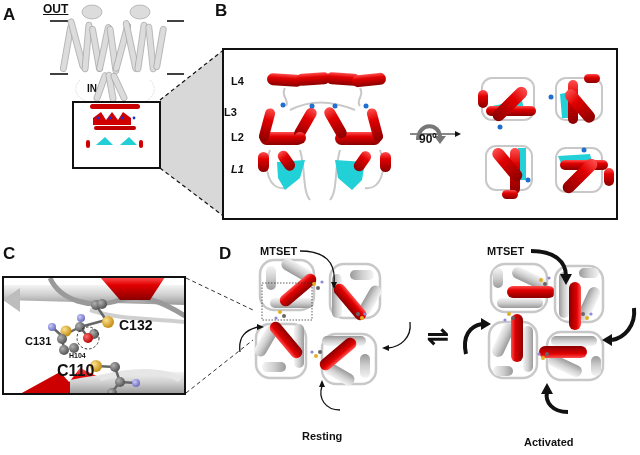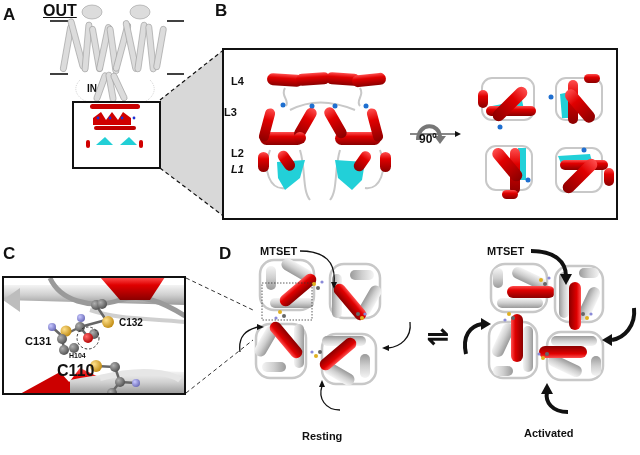--- a/index.html
+++ b/index.html
@@ -12,21 +12,21 @@
          font-family:"Liberation Sans", sans-serif; }
   .lbl-sm { position:absolute; font-weight:bold; font-size:7px; line-height:1; color:#111;
          font-family:"Liberation Sans", sans-serif; }
   svg { position:absolute; overflow:visible; }
   .box { position:absolute; border:2px solid #111; box-sizing:border-box; background:transparent; }
 </style>
 </head>
 <body>
 
 <div class="panel-letter" style="left:3px;top:6px;">A</div>
-<div class="lbl" style="left:43px;top:3px;font-size:16px;text-decoration:underline;">OUT</div>
+<div class="lbl" style="left:43px;top:3px;font-size:12px;text-decoration:underline;">OUT</div>
 <div class="lbl" style="left:47px;top:84px;font-size:10px;padding-left:40px;">IN</div>
 
 <svg width="220" height="220" style="left:0;top:0;">
 
   <line x1="50" y1="21" x2="68" y2="21" stroke="#111" stroke-width="1.6"></line>
   <line x1="167" y1="21" x2="184" y2="21" stroke="#111" stroke-width="1.6"></line>
   <line x1="50" y1="74" x2="68" y2="74" stroke="#111" stroke-width="1.6"></line>
   <line x1="167" y1="74" x2="184" y2="74" stroke="#111" stroke-width="1.6"></line>
 
   <g stroke="#9a9a9a" stroke-width="0.6" fill="#dcdcdc">
@@ -66,21 +66,21 @@
       <circle cx="134" cy="118" r="1.4" fill="#1e2fd0"></circle>
   </g>
 </svg>
 <div class="box" style="left:72px;top:101px;width:89px;height:68px;border-width:2px;"></div>
 
 <div class="panel-letter" style="left:215px;top:2px;">B</div>
 <div class="box" style="left:222px;top:48px;width:396px;height:172px;background:#fff;"></div>
 
 <div class="lbl" style="left:231px;top:76px;">L4</div>
 <div class="lbl" style="left:224px;top:107px;">L3</div>
-<div class="lbl" style="left:231px;top:148px;">L2</div>
+<div class="lbl" style="left:231px;top:132px;">L2</div>
 <div class="lbl" style="left:231px;top:164px;font-style:italic;">L1</div>
 
 <svg width="640" height="455" style="left:0;top:0;">
   <defs>
     <linearGradient id="redCyl" x1="0" y1="0" x2="0" y2="1">
       <stop offset="0" stop-color="#ff5050"></stop>
         <stop offset="0.35" stop-color="#e00000"></stop>
         <stop offset="1" stop-color="#8a0000"></stop>
     </linearGradient>
     <linearGradient id="grayCyl" x1="0" y1="0" x2="0" y2="1">
@@ -249,30 +249,30 @@
     <circle cx="120" cy="382" r="5" fill="url(#cBall)"></circle>
     <circle cx="136" cy="383" r="4" fill="url(#nBall)"></circle>
     <circle cx="112" cy="393" r="5" fill="url(#cBall)"></circle>
     <circle cx="88" cy="338" r="11" fill="none" stroke="#333" stroke-width="1" stroke-dasharray="2.5 2"></circle>
   </g>
   <rect x="3" y="277" width="182" height="117" fill="none" stroke="#111" stroke-width="2"></rect>
 
   <line x1="186" y1="278" x2="253" y2="310" stroke="#333" stroke-width="1" stroke-dasharray="4 3"></line>
   <line x1="186" y1="393" x2="253" y2="340" stroke="#333" stroke-width="1" stroke-dasharray="4 3"></line>
 </svg>
-<div class="lbl" style="left:119px;top:318px;font-size:10px;">C132</div>
+<div class="lbl" style="left:119px;top:318px;font-size:14px;">C132</div>
 <div class="lbl" style="left:25px;top:336px;font-size:11px;text-align:right;">C131</div>
 <div class="lbl-sm" style="left:69px;top:352px;">H104</div>
 <div class="lbl" style="left:57px;top:363px;font-size:16px;">C110</div>
 
 <div class="panel-letter" style="left:219px;top:245px;">D</div>
 <div class="lbl" style="left:260px;top:246px;">MTSET</div>
 <div class="lbl" style="left:487px;top:246px;">MTSET</div>
 <div class="lbl" style="left:302px;top:431px;text-align:center;">Resting</div>
-<div class="lbl" style="left:524px;top:428px;">Activated</div>
+<div class="lbl" style="left:524px;top:437px;">Activated</div>
 <div class="abs" style="left:427px;top:323px;font-size:26px;font-weight:bold;line-height:1;">⇌</div>
 
 <svg width="640" height="455" style="left:0;top:0;">
 
   <g transform="translate(320 320)">
     <g transform="translate(-32 -34)">
       <rect x="-28" y="-26" width="54" height="50" rx="14" fill="none" stroke="#c8c8c8" stroke-width="2.5"></rect>
       <rect x="-22" y="-20" width="10" height="24" rx="5" fill="url(#grayCyl)"></rect>
       <rect x="-8" y="-22" width="34" height="12" rx="6" fill="url(#grayCyl)" transform="rotate(30 9 -16)"></rect>
       <rect x="-18" y="12" width="44" height="10" rx="5" fill="url(#grayCyl)"></rect>

